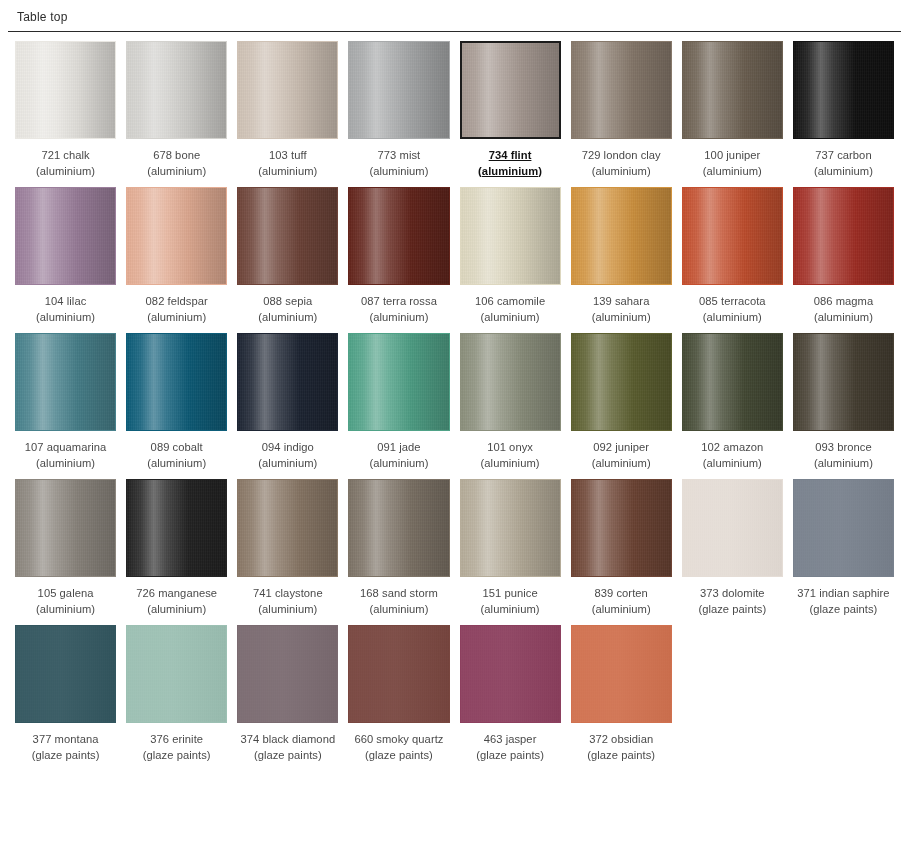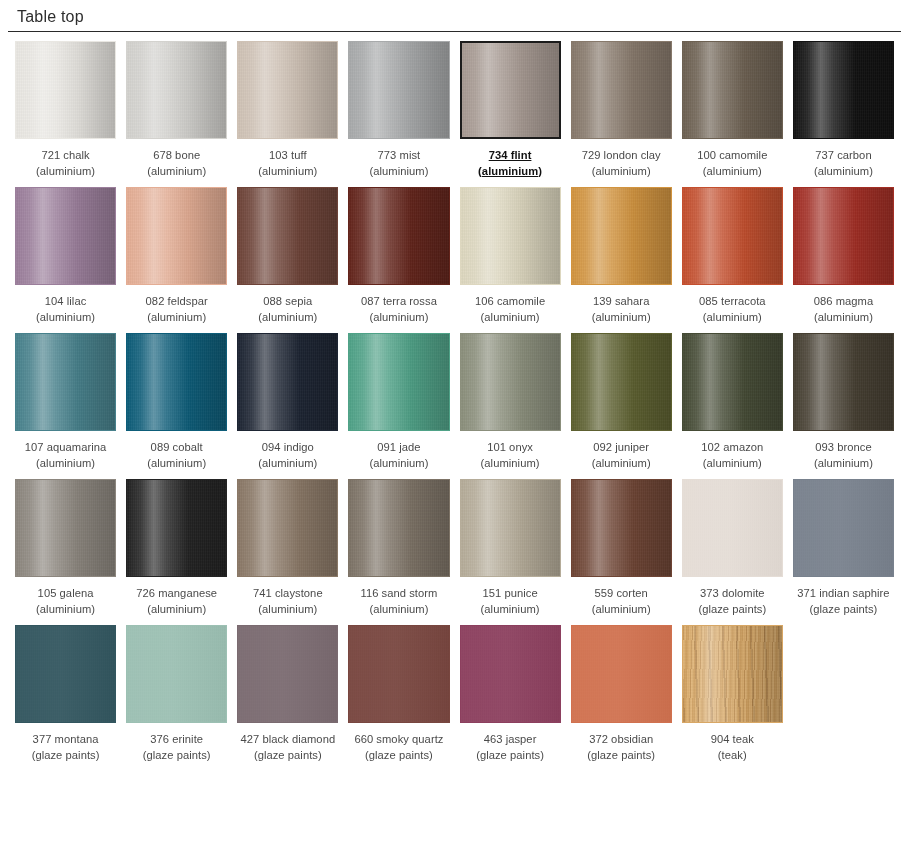--- a/index.html
+++ b/index.html
@@ -16,21 +16,21 @@
     position: relative;
   }
 
   
   .section-header {
     padding: 9px 0 6px 8px;
     margin: 0 8px 0 8px;
     border-bottom: 1px solid #2a2a2a;
   }
   .section-title {
-    font-size: 16px;
+    font-size: 12px;
     color: #2d2d2d;
     letter-spacing: .2px;
     line-height: 16px;
     font-weight: 400;
     display: block;
     padding-left: 1px;
   }
 
   
   .swatch-grid {
@@ -207,21 +207,21 @@
           <span class="swatch-name">729 london clay</span>
           <span class="swatch-finish">(aluminium)</span>
         </div>
       </div>
       <div class="swatch-cell">
         <div class="swatch-chip chip-metallic" style="background: rgb(109, 97, 82);">
           <div class="grain"></div>
           <div class="sheen"></div>
         </div>
         <div class="swatch-label">
-          <span class="swatch-name">100 camomile</span>
+          <span class="swatch-name">100 juniper</span>
           <span class="swatch-finish">(aluminium)</span>
         </div>
       </div>
       <div class="swatch-cell">
         <div class="swatch-chip chip-metallic" style="background: rgb(18, 18, 18);">
           <div class="grain"></div>
           <div class="sheen"></div>
         </div>
         <div class="swatch-label">
           <span class="swatch-name">737 carbon</span>
@@ -417,41 +417,41 @@
           <span class="swatch-name">741 claystone</span>
           <span class="swatch-finish">(aluminium)</span>
         </div>
       </div>
       <div class="swatch-cell">
         <div class="swatch-chip chip-metallic" style="background: rgb(125, 115, 102);">
           <div class="grain"></div>
           <div class="sheen"></div>
         </div>
         <div class="swatch-label">
-          <span class="swatch-name">116 sand storm</span>
+          <span class="swatch-name">168 sand storm</span>
           <span class="swatch-finish">(aluminium)</span>
         </div>
       </div>
       <div class="swatch-cell">
         <div class="swatch-chip chip-metallic" style="background: rgb(181, 172, 153);">
           <div class="grain"></div>
           <div class="sheen"></div>
         </div>
         <div class="swatch-label">
           <span class="swatch-name">151 punice</span>
           <span class="swatch-finish">(aluminium)</span>
         </div>
       </div>
       <div class="swatch-cell">
         <div class="swatch-chip chip-metallic" style="background: rgb(110, 68, 52);">
           <div class="grain"></div>
           <div class="sheen"></div>
         </div>
         <div class="swatch-label">
-          <span class="swatch-name">559 corten</span>
+          <span class="swatch-name">839 corten</span>
           <span class="swatch-finish">(aluminium)</span>
         </div>
       </div>
       <div class="swatch-cell">
         <div class="swatch-chip chip-flat" style="background: rgb(229, 221, 214);">
           <div class="grain"></div>
           <div class="sheen"></div>
         </div>
         <div class="swatch-label">
           <span class="swatch-name">373 dolomite</span>
@@ -487,21 +487,21 @@
           <span class="swatch-name">376 erinite</span>
           <span class="swatch-finish">(glaze paints)</span>
         </div>
       </div>
       <div class="swatch-cell">
         <div class="swatch-chip chip-flat" style="background: rgb(122, 106, 112);">
           <div class="grain"></div>
           <div class="sheen"></div>
         </div>
         <div class="swatch-label">
-          <span class="swatch-name">427 black diamond</span>
+          <span class="swatch-name">374 black diamond</span>
           <span class="swatch-finish">(glaze paints)</span>
         </div>
       </div>
       <div class="swatch-cell">
         <div class="swatch-chip chip-flat" style="background: rgb(120, 70, 63);">
           <div class="grain"></div>
           <div class="sheen"></div>
         </div>
         <div class="swatch-label">
           <span class="swatch-name">660 smoky quartz</span>
@@ -521,26 +521,15 @@
       <div class="swatch-cell">
         <div class="swatch-chip chip-flat" style="background: rgb(209, 113, 79);">
           <div class="grain"></div>
           <div class="sheen"></div>
         </div>
         <div class="swatch-label">
           <span class="swatch-name">372 obsidian</span>
           <span class="swatch-finish">(glaze paints)</span>
         </div>
       </div>
-      <div class="swatch-cell">
-        <div class="swatch-chip chip-teak" style="background: rgb(216, 167, 101);">
-          <div class="wood-grain"></div>
-          <div class="grain"></div>
-          <div class="sheen"></div>
-        </div>
-        <div class="swatch-label">
-          <span class="swatch-name">904 teak</span>
-          <span class="swatch-finish">(teak)</span>
-        </div>
-      </div>
     </div>
 
 </div>
 
 </body></html>

